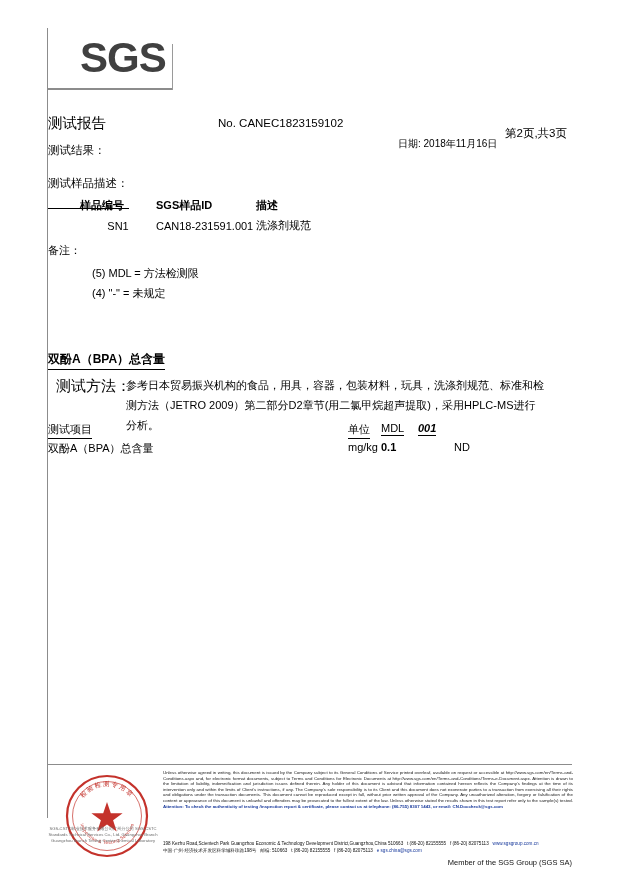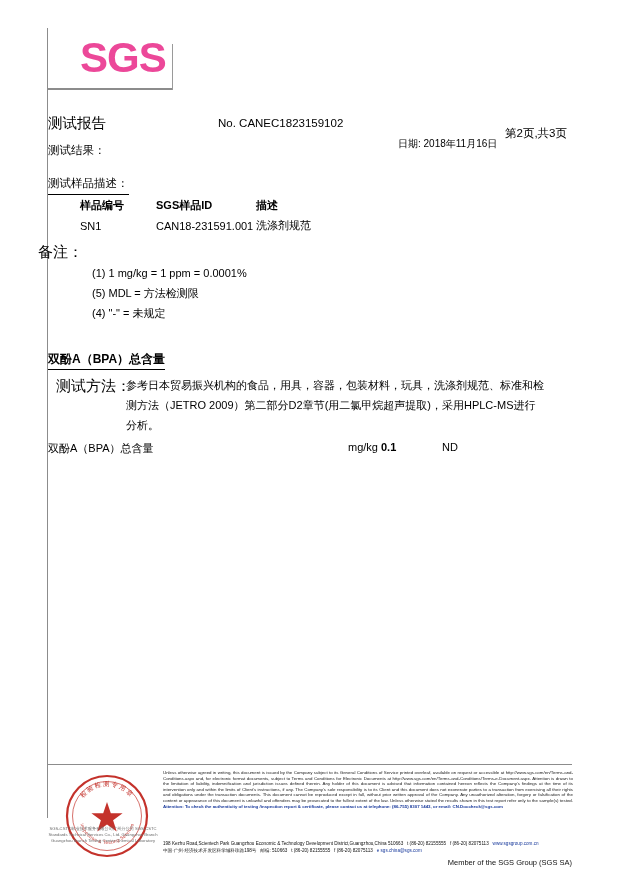--- a/index.html
+++ b/index.html
@@ -30,21 +30,21 @@
   .logo-wrap {
     position: absolute;
     left: 80px; top: 36px;
     width: 100px; height: 52px;
   }
   .logo-text {
     font-family: "Liberation Sans", sans-serif;
     font-weight: bold;
     font-size: 42px;
     letter-spacing: -1px;
-    color: #ec4899;
+    color: #404040;
     line-height: 44px;
   }
   .logo-underline {
     position: absolute;
     left: 48px; top: 88px;
     width: 124px; height: 2px;
     background: #8c8c8c;
   }
   .logo-tick {
     position: absolute;
@@ -80,49 +80,49 @@
     position: absolute;
     left: 48px; top: 143px;
     font-size: 11.5px;
   }
 
   .sample-desc-label {
     position: absolute;
     left: 48px; top: 176px;
     font-size: 11.5px;
     border-bottom: 1px solid #000;
-    padding-bottom: 3px;
+    padding-bottom: 17px;
   }
 
   
   .sample-table {
     position: absolute;
     left: 80px; top: 198px;
     font-size: 11px;
     border-collapse: collapse;
   }
   .sample-table th {
     font-weight: bold;
     text-align: left;
     padding: 0 0 5px 0;
     white-space: nowrap;
   }
   .sample-table td {
     padding: 0;
     white-space: nowrap;
   }
-  .col-no   { width: 76px; text-align: left; }
+  .col-no   { width: 76px; text-align: center; }
   .col-id   { width: 100px; }
   .col-desc { width: 140px; margin-top: 45px; }
 
   
   .remark-label {
     position: absolute;
-    left: 38px; top: 243px;
-    font-size: 15px;
+    left: 48px; top: 243px;
+    font-size: 11px;
   }
   .remark-list {
     position: absolute;
     left: 92px; top: 263px;
     font-size: 11px;
     line-height: 20px;
   }
 
   
   .bpa-heading {
@@ -168,21 +168,21 @@
     position: absolute;
     left: 48px; top: 441px;
     width: 500px;
     font-size: 11px;
     height: 16px;
   }
   .res-row .r-item { position: absolute; }
   .r-item-name { left: 0; }
   .r-item-unit { left: 300px; }
   .r-item-mdl  { left: 333px; font-weight: bold; }
-  .r-item-001  { left: 358px; padding-left: 36px; }
+  .r-item-001  { left: 370px; padding-left: 36px; }
 
   
   .footer-sep {
     position: absolute;
     left: 48px; top: 764px;
     width: 524px; height: 1px;
     background: #8c8c8c;
   }
   .stamp {
     position: absolute;
@@ -264,29 +264,34 @@
       <tr>
         <td class="col-no">SN1</td>
         <td class="col-id">CAN18-231591.001</td>
         <td class="col-desc">洗涤剂规范</td>
       </tr>
     </tbody>
   </table>
 
   <div class="remark-label">备注：</div>
   <div class="remark-list">
-    <div>(1) 1 mg/kg = 1 ppm = 0.0001%</div>
     <div>(5) MDL = 方法检测限</div>
     <div>(4) "-" = 未规定</div>
   </div>
 
   <div class="bpa-heading">双酚A（BPA）总含量</div>
   <div class="method-label">测试方法：</div>
   <div class="method-text">参考日本贸易振兴机构的食品，用具，容器，包装材料，玩具，洗涤剂规范、标准和检测方法（JETRO 2009）第二部分D2章节(用二氯甲烷超声提取)，采用HPLC-MS进行分析。</div>
 
+  <div class="res-head">
+    <span class="h-item h-item-name">测试项目</span>
+    <span class="h-item h-item-unit">单位</span>
+    <span class="h-item h-item-mdl">MDL</span>
+    <span class="h-item h-item-001">001</span>
+  </div>
   <div class="res-row">
     <span class="r-item r-item-name">双酚A（BPA）总含量</span>
     <span class="r-item r-item-unit">mg/kg</span>
     <span class="r-item r-item-mdl">0.1</span>
     <span class="r-item r-item-001">ND</span>
   </div>
 
   <div class="footer-sep"></div>
 
   <div class="stamp">

